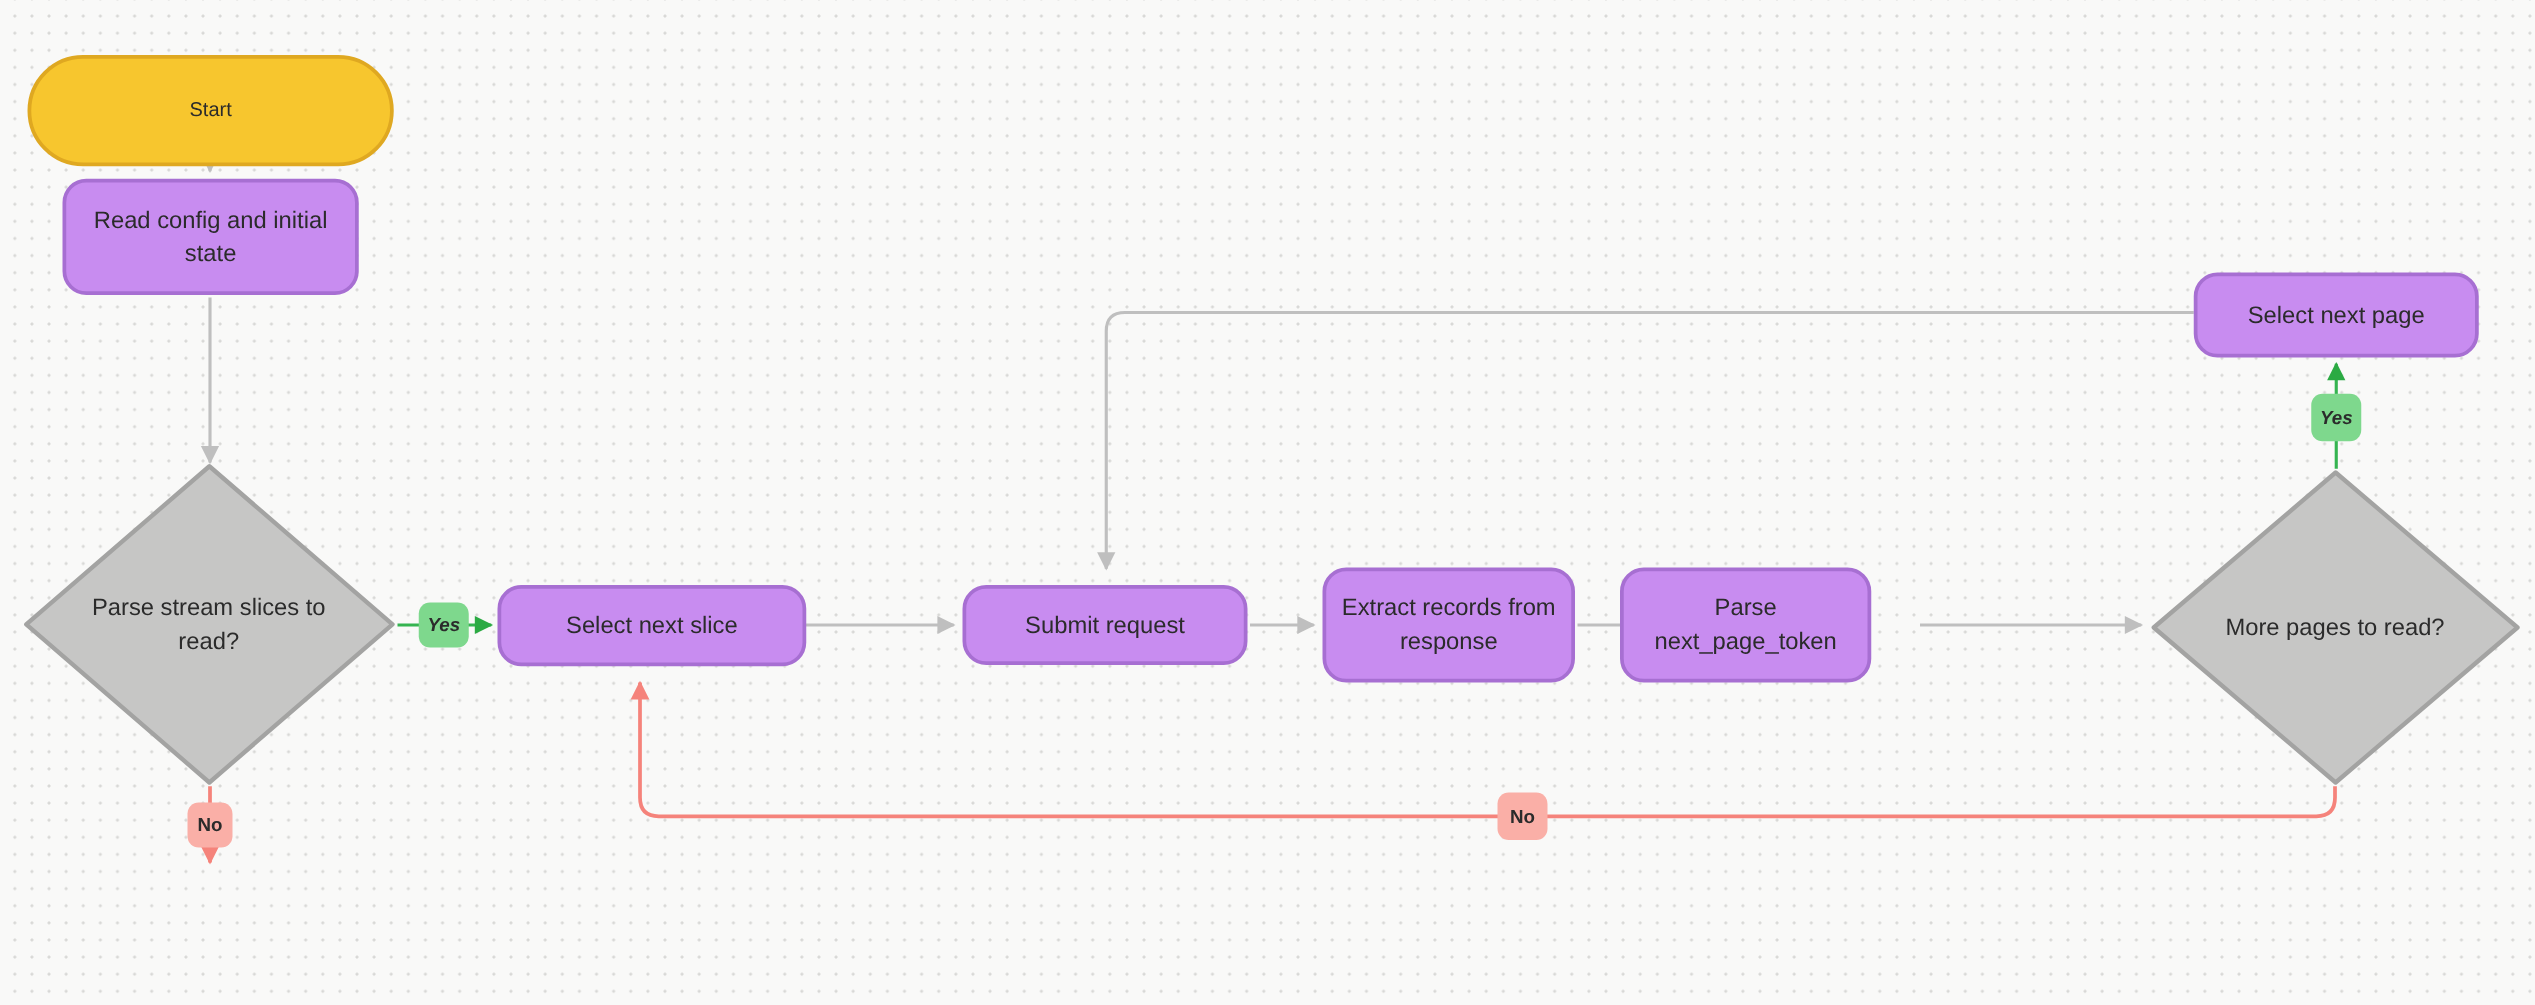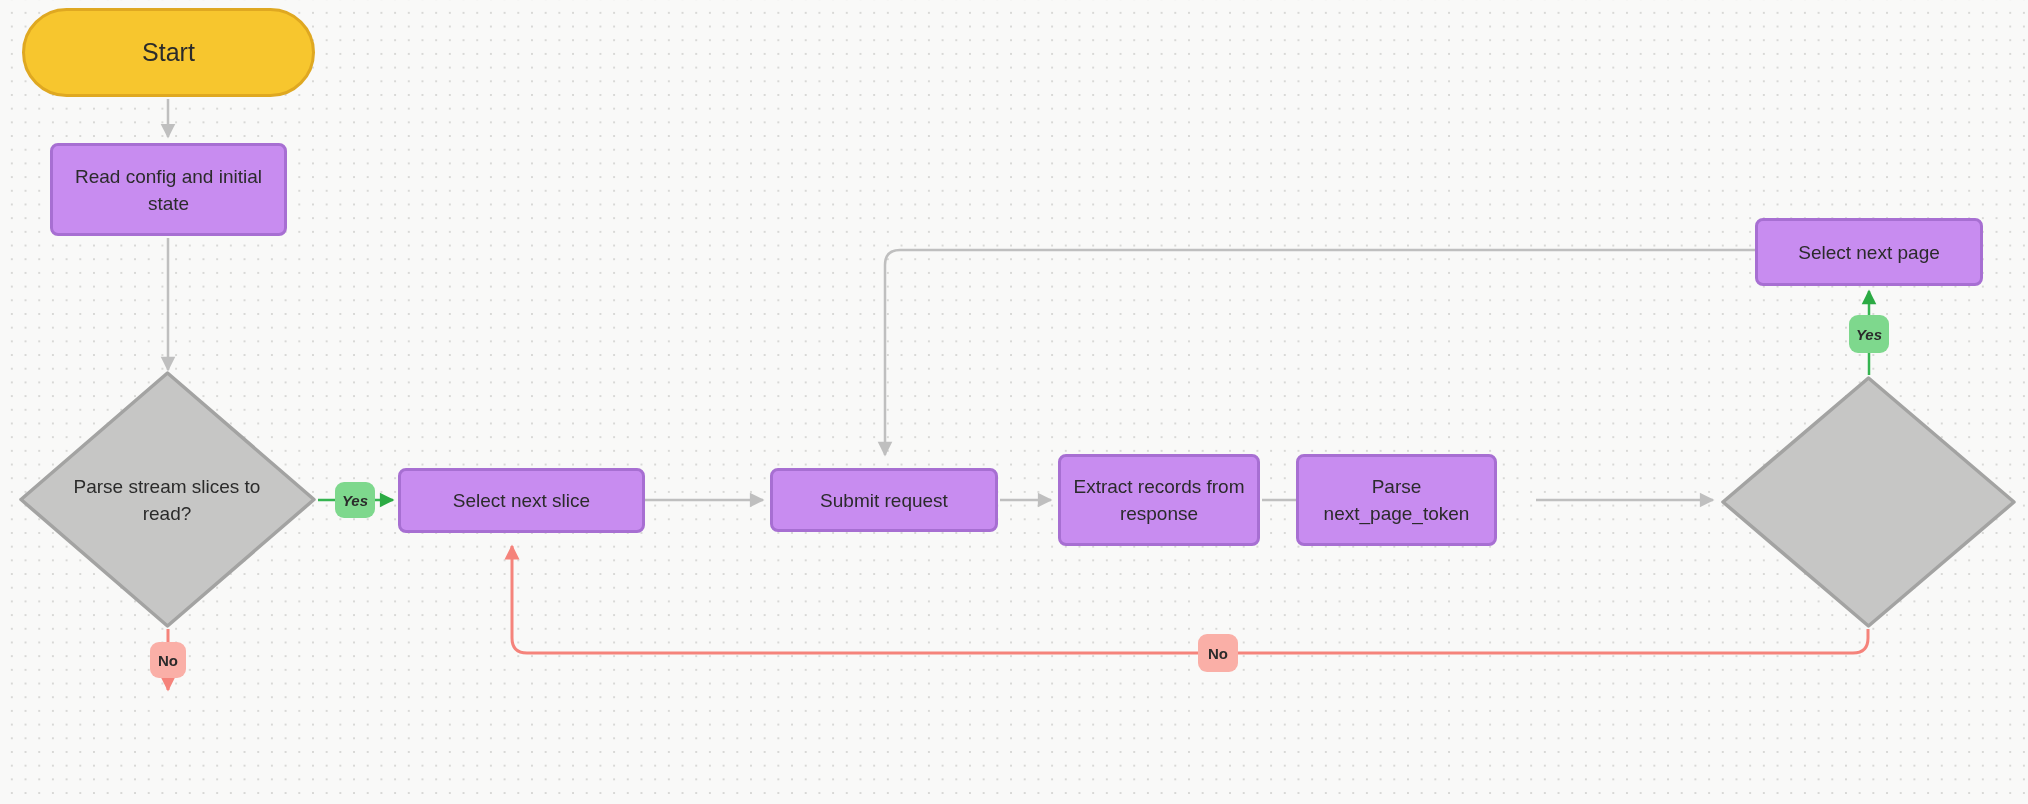--- a/index.html
+++ b/index.html
@@ -36,30 +36,31 @@
     box-sizing: border-box;
     color: #2B2B2B;
     font-size: 19px;
     line-height: 27px;
     font-weight: 400;
   }
   .stadium {
     background: #F7C62E;
     border: 3px solid #DFA821;
     border-radius: 46px;
-    font-size: 25px;
+    font-size: 16px;
+    margin-top: 36px;
   }
   .stadium.end {
     background: #F8867E;
     border-color: #DB6158;
   }
   .proc {
     background: #C88CF0;
     border: 3px solid #A76FD2;
-    border-radius: 8px;
+    border-radius: 19px;
   }
   .diamond-text {
     position: absolute;
     display: flex;
     align-items: center;
     justify-content: center;
     text-align: center;
     color: #2B2B2B;
     font-size: 19px;
     line-height: 27px;
@@ -134,20 +135,21 @@
   </div>
 
   <div class="node proc" style="left:1058px; top:454px; width:202px; height:92px; padding:0 10px;">
     <span>Extract records from response</span>
   </div>
 
   <div class="node proc" style="left:1296px; top:454px; width:201px; height:92px; padding:0 10px;">
     <span>Parse next_page_token</span>
   </div>
 
+  <div class="diamond-text" style="left:1778px; top:448px; width:180px; height:108px;">More pages to read?</div>
 
   <div class="node proc" style="left:1755px; top:218px; width:228px; height:68px;">
     <span>Select next page</span>
   </div>
 
 
   <div class="edge-label green" style="left:335px; top:482px; width:40px; height:36px;">Yes</div>
 
   <div class="edge-label pink" style="left:150px; top:642px; width:36px; height:36px;">No</div>
 

